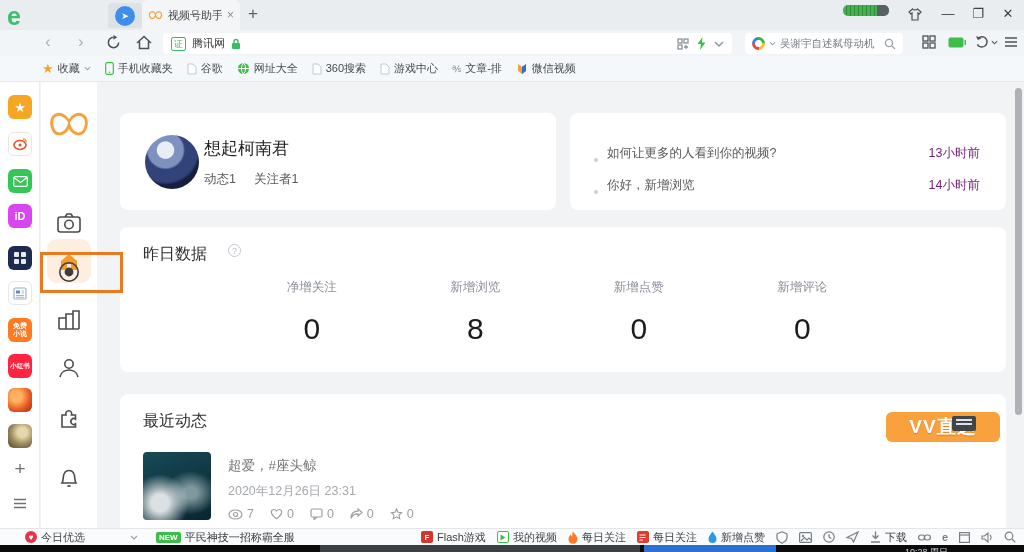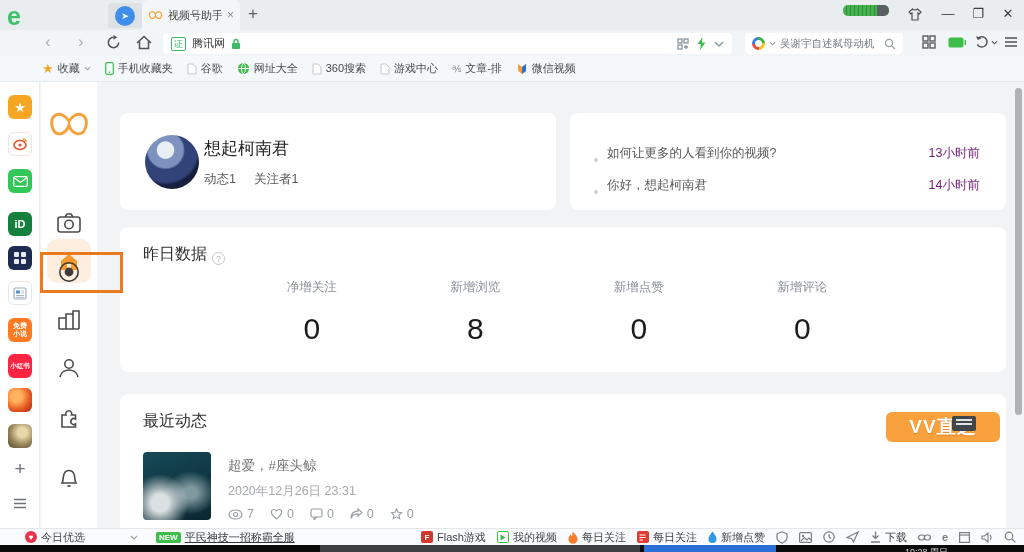--- a/index.html
+++ b/index.html
@@ -59,21 +59,21 @@
   .p-avatar{position:absolute;left:25px;top:22px;width:54px;height:54px;border-radius:50%;
     background:radial-gradient(circle at 38% 28%,#e9eef5 0 16%,#7e92c0 18% 34%,#32437a 38% 62%,#161f3d 68%)}
   .p-name{position:absolute;left:84px;top:24px;font-size:17px;color:#222}
   .p-stats{position:absolute;left:84px;top:58px;font-size:12.5px;color:#595959;display:flex;gap:18px}
   .p-stats span{}
   .card-notice{left:473px;top:31px;width:436px;height:97px;padding:17px 26px 0 24px}
   .notice-row{display:flex;align-items:flex-end;height:32px;font-size:12.5px;color:#595959}
   .bullet{width:4px;height:4px;border-radius:50%;background:#cfcfcf;margin-right:9px;flex:none}
   .ntime{margin-left:auto;color:#701a75}
   .card-data{left:23px;top:145px;width:886px;height:145px}
-  .card-title{position:absolute;left:23px;top:17px;font-size:16px;color:#2e2e2e;display:flex;align-items:flex-end;gap:5px}
+  .card-title{position:absolute;left:23px;top:17px;font-size:16px;color:#2e2e2e;display:flex;align-items:flex-start;gap:21px}
   .help{width:13px;height:13px;border:1px solid #c3c7cd;border-radius:50%;color:#b6bac0;font-size:9px;display:flex;align-items:center;justify-content:center}
   .metrics{position:absolute;left:110px;right:122px;top:52px;display:flex}
   .metric{flex:1;text-align:center}
   .m-label{font-size:12.5px;color:#8a8f99}
   .m-value{font-size:30px;color:#1c1c1c;margin-top:16px;font-weight:400}
   .card-recent{left:23px;top:312px;width:886px;height:160px}
   .thumb{position:absolute;left:23px;top:58px;width:68px;height:68px;border-radius:4px;
     background:radial-gradient(ellipse at 25% 75%,rgba(255,255,255,.85) 0 12%,rgba(255,255,255,0) 40%),
     radial-gradient(ellipse at 70% 60%,rgba(220,235,238,.55) 0 10%,rgba(255,255,255,0) 38%),
     linear-gradient(160deg,#174a57 0%,#0e3540 55%,#092630 100%)}
@@ -86,21 +86,21 @@
   .wm-chip{position:absolute;left:66px;top:4px;width:24px;height:15px;background:#40454a;border-radius:2px;padding:3px 4px}
   .wm-chip i{display:block;height:2px;background:#dfe3e6;margin-bottom:2px}
   .scroll-thumb{position:absolute;left:1015px;top:88px;width:7px;height:327px;background:#aeb1b5;border-radius:4px;z-index:4}
 
   
   .statusbar{position:absolute;left:0;top:528px;width:1024px;height:17px;background:#fafbfc;border-top:1px solid #e4e6e8;z-index:5;
     display:flex;align-items:center;font-size:11px;color:#3e4348}
   .sb-item{display:flex;align-items:center;gap:4px;white-space:nowrap}
   .heart{width:12px;height:12px;border-radius:50%;background:#e8344a;color:#fff;font-size:8px;display:flex;align-items:center;justify-content:center}
   .newbadge{background:#3dbd4a;color:#fff;font-size:8px;font-weight:bold;border-radius:2px;padding:0 3px;line-height:11px}
-  .sb-link{text-decoration:underline;color:#33373b}
+  .sb-link{color:#33373b}
   .sb-right{margin-left:auto;display:flex;align-items:center;gap:11px;padding-right:8px}
   .sq{width:12px;height:12px;border-radius:2px;display:flex;align-items:center;justify-content:center;color:#fff;font-size:8px;font-weight:bold}
   .taskbar{position:absolute;left:0;top:545px;width:1024px;height:7px;background:#0b0b0b;z-index:6;overflow:hidden}
   .tb-seg1{position:absolute;left:320px;top:0;width:320px;height:7px;background:#3d4043}
   .tb-seg2{position:absolute;left:644px;top:0;width:132px;height:7px;background:#2a6fd6}
   .tb-clock{position:absolute;left:905px;top:1px;color:#cfd3d7;font-size:9px}
 </style>
 </head>
 <body>
 
@@ -286,21 +286,21 @@
           <circle cx="8" cy="8" r="1.6" fill="#e6522c"></circle>
           <path d="M11 2 A4 4 0 0 1 14.5 5" fill="none" stroke="#f0a02c" stroke-width="1.3"></path>
         </svg>
       </div>
     <div class="dkicon" style="top:87px;background:#33c758">
         <svg width="15" height="11" viewBox="0 0 15 11">
           <rect x="0.7" y="0.7" width="13.6" height="9.6" rx="1.5" fill="none" stroke="#fff" stroke-width="1.3"></rect>
           <path d="M1 1.5 L7.5 6.5 L14 1.5" fill="none" stroke="#fff" stroke-width="1.3"></path>
         </svg>
       </div>
-    <div class="dkicon" style="top:130px;background:#15803d">
+    <div class="dkicon" style="top:122px;background:#d946ef">
         <span class="dk-txt" style="font-size:11px">iD</span>
       </div>
     <div class="dkicon" style="top:164px;background:#1d2b50">
         <svg width="14" height="14" viewBox="0 0 14 14">
           <g fill="#e8ebf2">
             <rect x="1" y="1" width="5" height="5" rx="1"></rect>
             <rect x="8" y="1" width="5" height="5" rx="1"></rect>
             <rect x="1" y="8" width="5" height="5" rx="1"></rect>
             <rect x="8" y="8" width="5" height="5" rx="1"></rect>
           </g>
@@ -397,21 +397,21 @@
     </div>
 
     <div class="card card-notice">
       <div class="notice-row">
         <span class="bullet"></span>
         <span>如何让更多的人看到你的视频?</span>
         <span class="ntime">13小时前</span>
       </div>
       <div class="notice-row">
         <span class="bullet"></span>
-        <span>你好，想起柯南君</span>
+        <span>你好，新增浏览</span>
         <span class="ntime">14小时前</span>
       </div>
     </div>
 
     <div class="card card-data">
       <div class="card-title">
         <span>昨日数据</span>
         <span class="help">?</span>
       </div>
       <div class="metrics">

